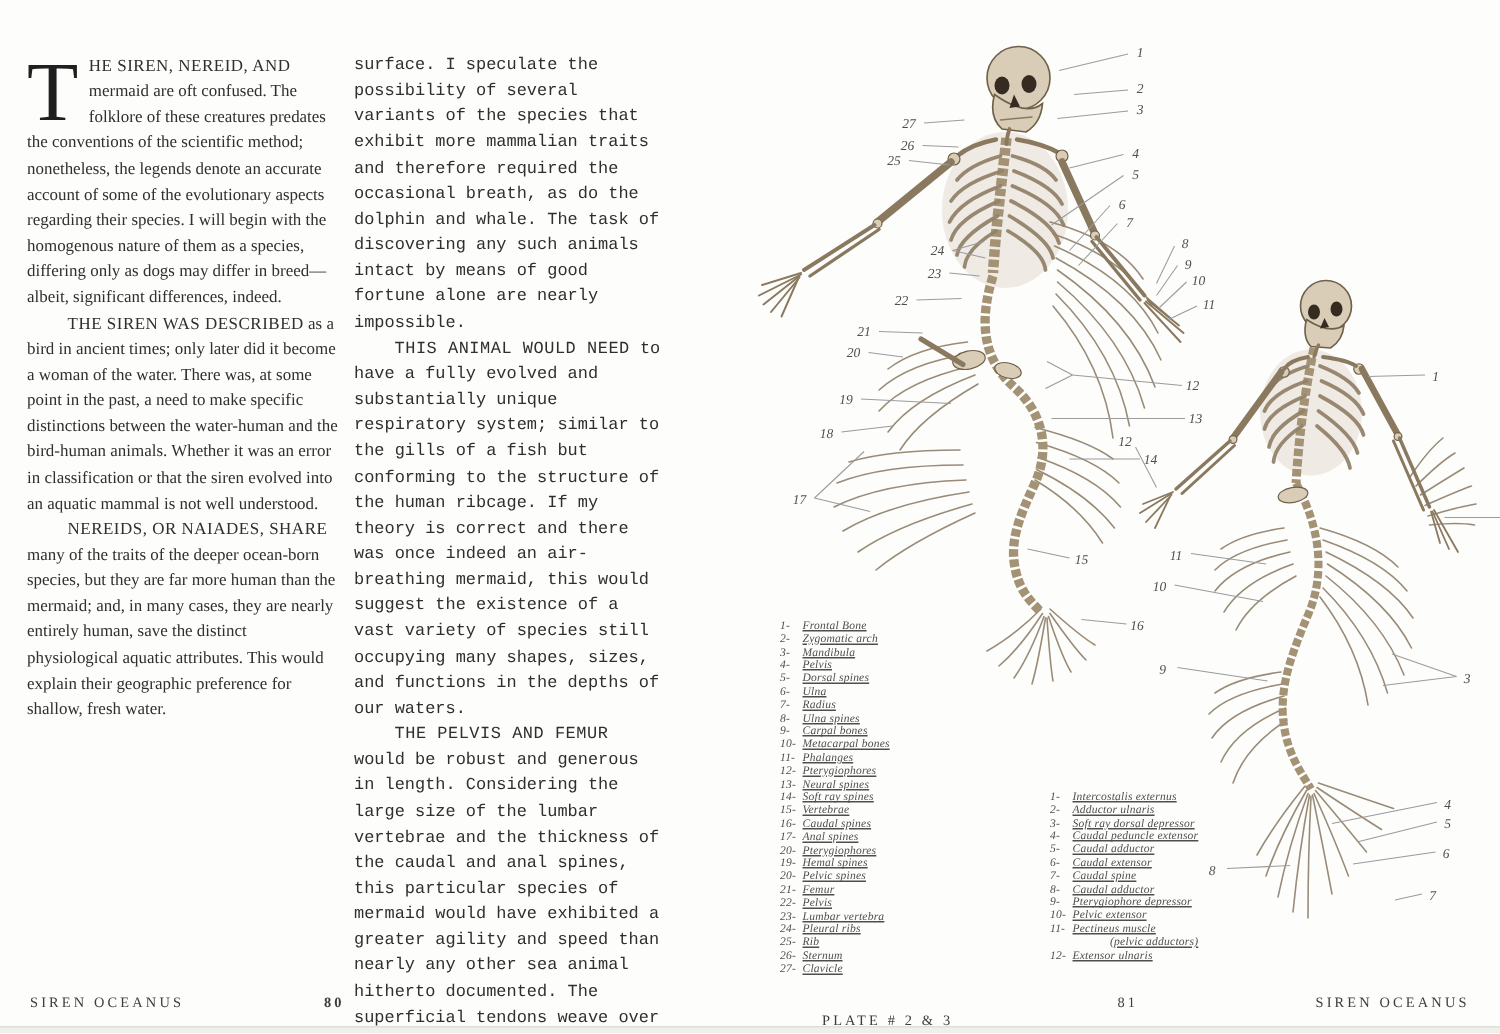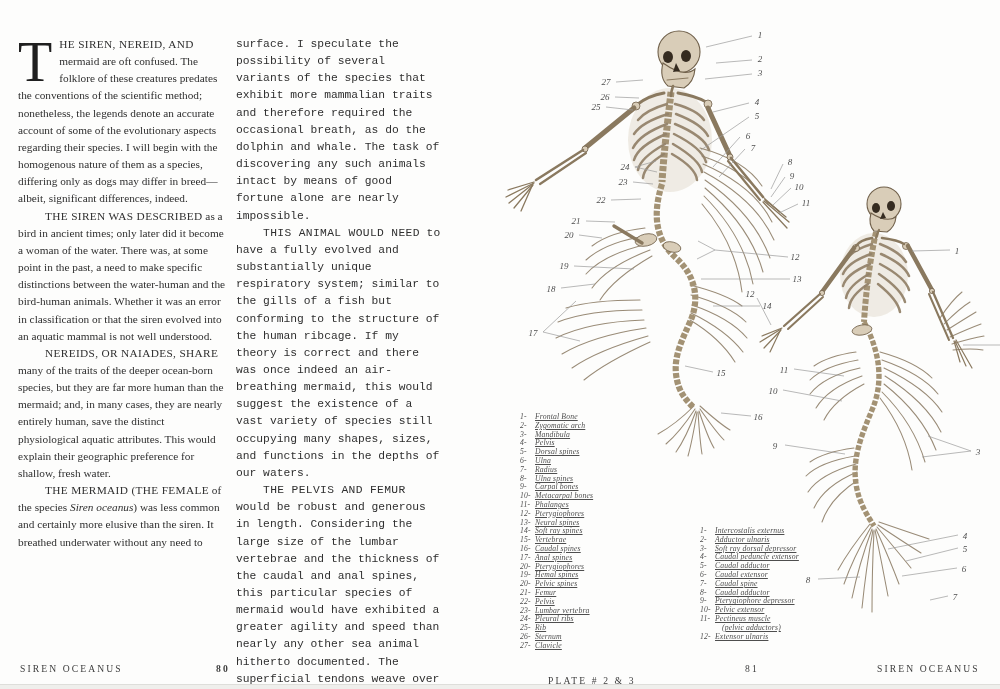--- a/index.html
+++ b/index.html
@@ -11,21 +11,21 @@
   .text-col p{margin:0;padding:0;}
   .para.indent{text-indent:27px;}
   .caps{letter-spacing:.35px;}
   .dropcap{float:left;font-size:56px;line-height:44px;padding:4px 7px 0 0;color:#1f1f1f;}
   
   .legend{position:absolute;font-style:italic;font-size:7.7px;line-height:8.8px;color:#4e4e4e;
           letter-spacing:.15px;}
   .legend .li{white-space:nowrap;display:flex;}
   .legend .ln{width:15px;flex:0 0 15px;}
   .legend .lt{flex:1;text-decoration:underline;}
-  .legend .cont .lt{padding-left:7px;}
+  .legend .cont .lt{padding-left:7px;text-align:right;}
   
   .footer-text{position:absolute;top:663px;font-size:9.6px;letter-spacing:2.1px;color:#3d3d3d;
                white-space:nowrap;}
   
   #plate-svg{position:absolute;left:0;top:0;width:1000px;height:689px;}
   .bone{stroke:#8a795f;fill:none;stroke-linecap:round;}
   .rib{stroke:#94836a;stroke-width:2.5;fill:none;stroke-linecap:round;opacity:.95;}
   .ray{stroke:#7f6e55;stroke-width:1.05;fill:none;opacity:.8;stroke-linecap:round;}
   .spinebone{stroke:#a39274;fill:none;stroke-dasharray:5 1.8;}
   .skullfill{fill:#d9cdb8;stroke:#70604a;stroke-width:1.1;}
@@ -39,21 +39,20 @@
 </head>
 <body>
 
 <div class="spread">
 
   <div>
     <div class="text-col" style="left:18px;">
         <p class="para"><span class="dropcap">T</span><span class="caps">HE SIREN, NEREID, AND</span> mermaid are oft confused. The folklore of these creatures predates the conventions of the scientific method; nonetheless, the legends denote an accurate account of some of the evolutionary aspects regarding their species. I will begin with the homogenous nature of them as a species, differing only as dogs may differ in breed—albeit, significant differences, indeed.</p>
         <p class="para indent"><span class="caps">THE SIREN WAS DESCRIBED</span> as a bird in ancient times; only later did it become a woman of the water. There was, at some point in the past, a need to make specific distinctions between the water-human and the bird-human animals. Whether it was an error in classification or that the siren evolved into an aquatic mammal is not well understood.</p>
         <p class="para indent"><span class="caps">NEREIDS, OR NAIADES, SHARE</span> many of the traits of the deeper ocean-born species, but they are far more human than the mermaid; and, in many cases, they are nearly entirely human, save the distinct physiological aquatic attributes. This would explain their geographic preference for shallow, fresh water.</p>
-        <p class="para indent"><span class="caps">THE MERMAID (THE FEMALE</span> of the species <i>Siren oceanus</i>) was less common and certainly more elusive than the siren. It breathed underwater without any need to</p>
       </div>
     <div class="text-col" style="left:236px;font-family:Liberation Mono, monospace;">
         <p class="para">surface. I speculate the possibility of several variants of the species that exhibit more mammalian traits and therefore required the occasional breath, as do the dolphin and whale. The task of discovering any such animals intact by means of good fortune alone are nearly impossible.</p>
         <p class="para indent"><span class="caps">THIS ANIMAL WOULD NEED</span> to have a fully evolved and substantially unique respiratory system; similar to the gills of a fish but conforming to the structure of the human ribcage. If my theory is correct and there was once indeed an air-breathing mermaid, this would suggest the existence of a vast variety of species still occupying many shapes, sizes, and functions in the depths of our waters.</p>
         <p class="para indent"><span class="caps">THE PELVIS AND FEMUR</span> would be robust and generous in length. Considering the large size of the lumbar vertebrae and the thickness of the caudal and anal spines, this particular species of mermaid would have exhibited a greater agility and speed than nearly any other sea animal hitherto documented. The superficial tendons weave over the muscular tissues, allowing for greater tension, strength and resistance. The presence of massive muscular tissue supporting all the fin spine regions would grant this animal superiority: a champion in the water.</p>
       </div>
     <div class="footer-text" style="left:20px;">SIREN OCEANUS</div>
     <div class="footer-text" style="left:216px;font-weight:bold;">80</div>
   </div>
 

